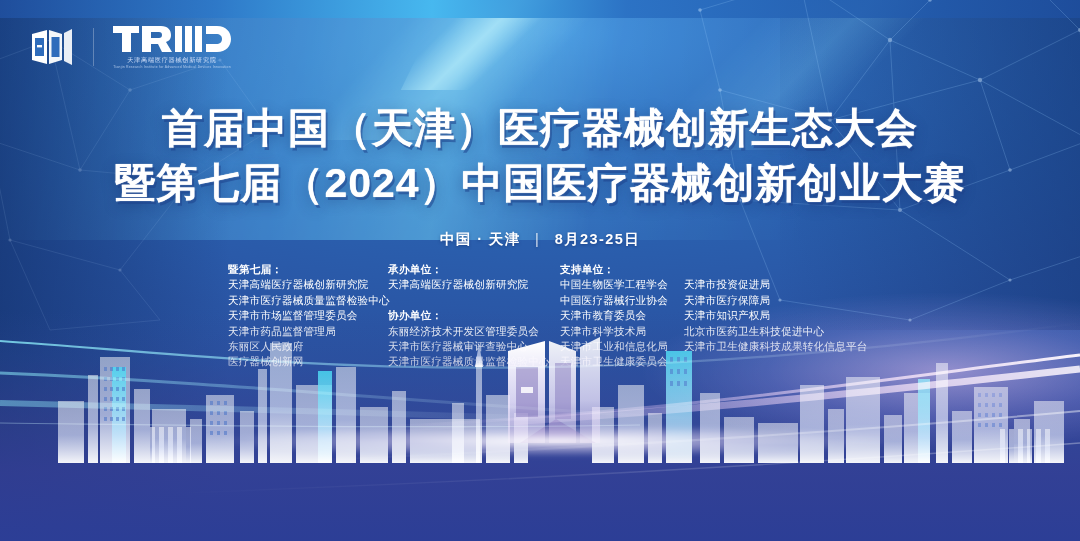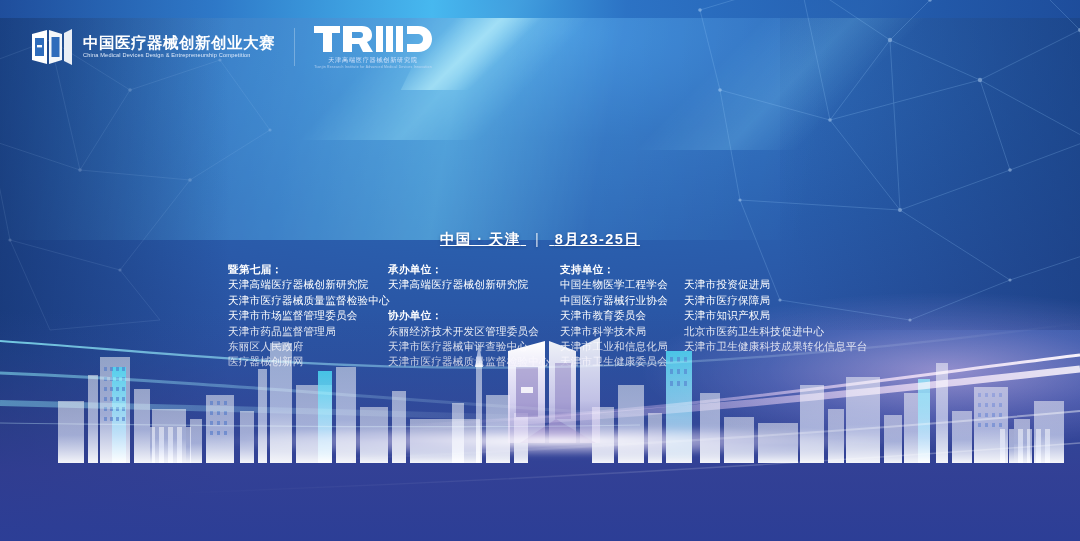--- a/index.html
+++ b/index.html
@@ -124,21 +124,20 @@
       2px 3px 0 rgba(30,66,140,.55),
       0 4px 14px rgba(16,40,100,.45);
     font-family:"Liberation Sans","DejaVu Sans",sans-serif;
   }
 
   .datebar{
     position:absolute; left:0; right:0; top:230px;
     text-align:center; color:#ffffff; font-size:14.5px; font-weight:700;
     letter-spacing:1.4px; white-space:nowrap;
     text-shadow:0 1px 3px rgba(16,40,100,.5);
-    text-decoration:underline;
   }
   .datebar .sep{ display:inline-block; margin:0 9px; opacity:.8; font-weight:400; }
 
   
   .orgs{
     position:absolute; left:228px; top:262px;
     display:flex; align-items:flex-start; gap:0;
     color:#ffffff;
   }
   .col{ font-size:10.6px; line-height:15.4px; white-space:nowrap; }
@@ -232,44 +231,44 @@
           <path d="M34 8 L42 4 L42 40 L34 36 Z" opacity="0.9"></path>
         </g>
         <g fill="#2f6cbb">
           <rect x="5" y="13" width="9" height="18"></rect>
           <rect x="21.5" y="12" width="8" height="20"></rect>
         </g>
         <g fill="#ffffff">
           <rect x="7" y="20" width="5" height="2.4"></rect>
         </g>
       </svg>
-      <div class="logo-text">
-        <div class="logo-cn">中国医疗器械创新创业大赛</div>
-        <div class="logo-en">China Medical Devices Design &amp; Entrepreneurship Competition</div>
-      </div>
     </div>
 
     <div class="divider-v"></div>
 
     <div class="triid">
       <svg class="triid-mark" viewBox="0 0 118 30">
         <g fill="#ffffff">
           <path d="M0 2 L26 2 L26 9 L18 9 L18 28 L9 28 L9 9 L0 9 Z"></path>
           <path d="M29 2 L48 2 C55 2 58 6 58 11 C58 15 56 17 53 18 L59 28 L49 28 L45 20 L38 20 L38 28 L29 28 Z M38 8 L38 14 L46 14 C48 14 49 13 49 11 C49 9 48 8 46 8 Z"></path>
           <rect x="62" y="2" width="7" height="26"></rect>
           <rect x="72" y="2" width="7" height="26"></rect>
           <rect x="82" y="2" width="7" height="26"></rect>
           <path d="M93 2 L104 2 C113 2 118 8 118 15 C118 22 113 28 104 28 L93 28 L93 20 L103 20 C107 20 109 18 109 15 C109 12 107 10 103 10 L93 10 Z"></path>
         </g>
       </svg>
       <div class="triid-cn">天津高端医疗器械创新研究院</div>
       <div class="triid-en">Tianjin Research Institute for Advanced Medical Devices Innovation</div>
     </div>
   </div>
 
+  <div class="title-wrap">
+    <div class="title-line">首届中国（天津）医疗器械创新生态大会</div>
+    <div class="title-line">暨第七届（2024）中国医疗器械创新创业大赛</div>
+  </div>
 
   <div class="datebar">
     <span>中国 · 天津</span>
     <span class="sep">|</span>
     <span>8月23-25日</span>
   </div>
 
   <div class="orgs">
 
     <div class="col col-1">

